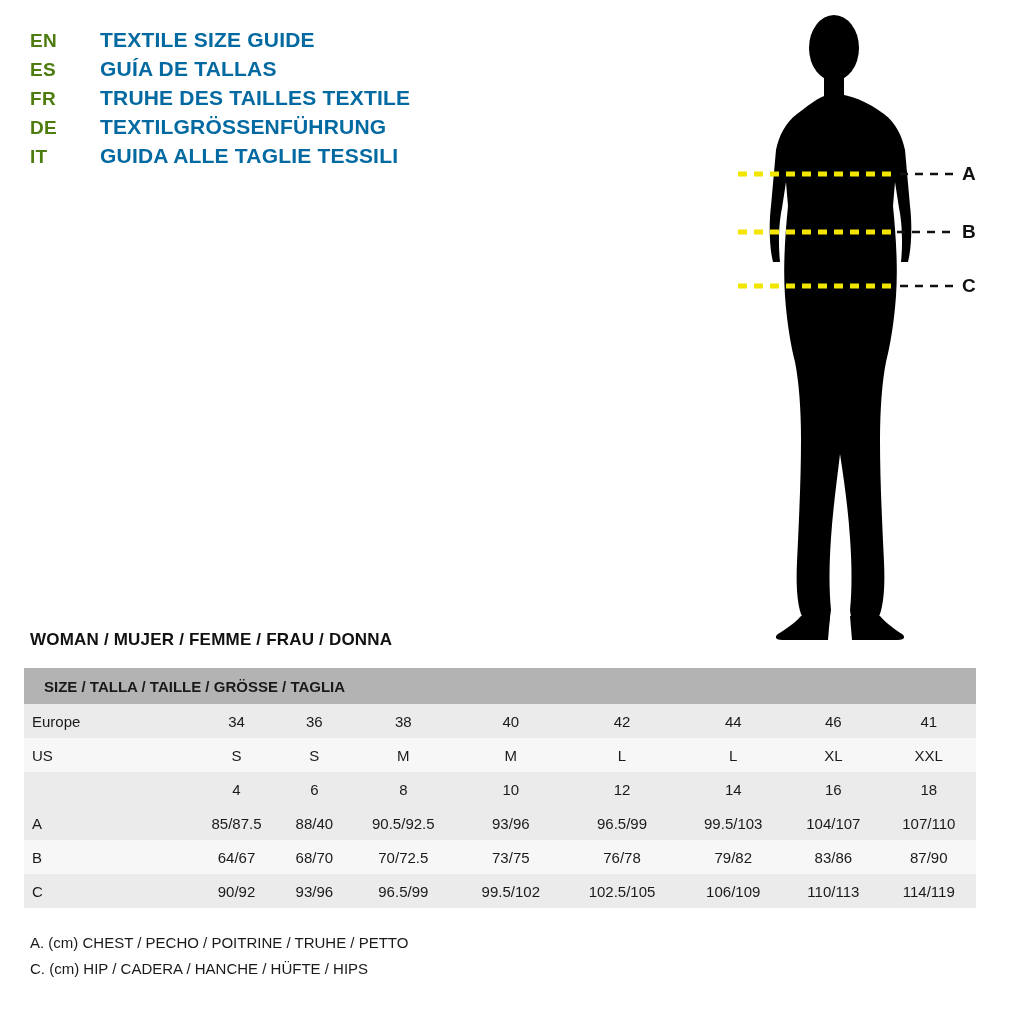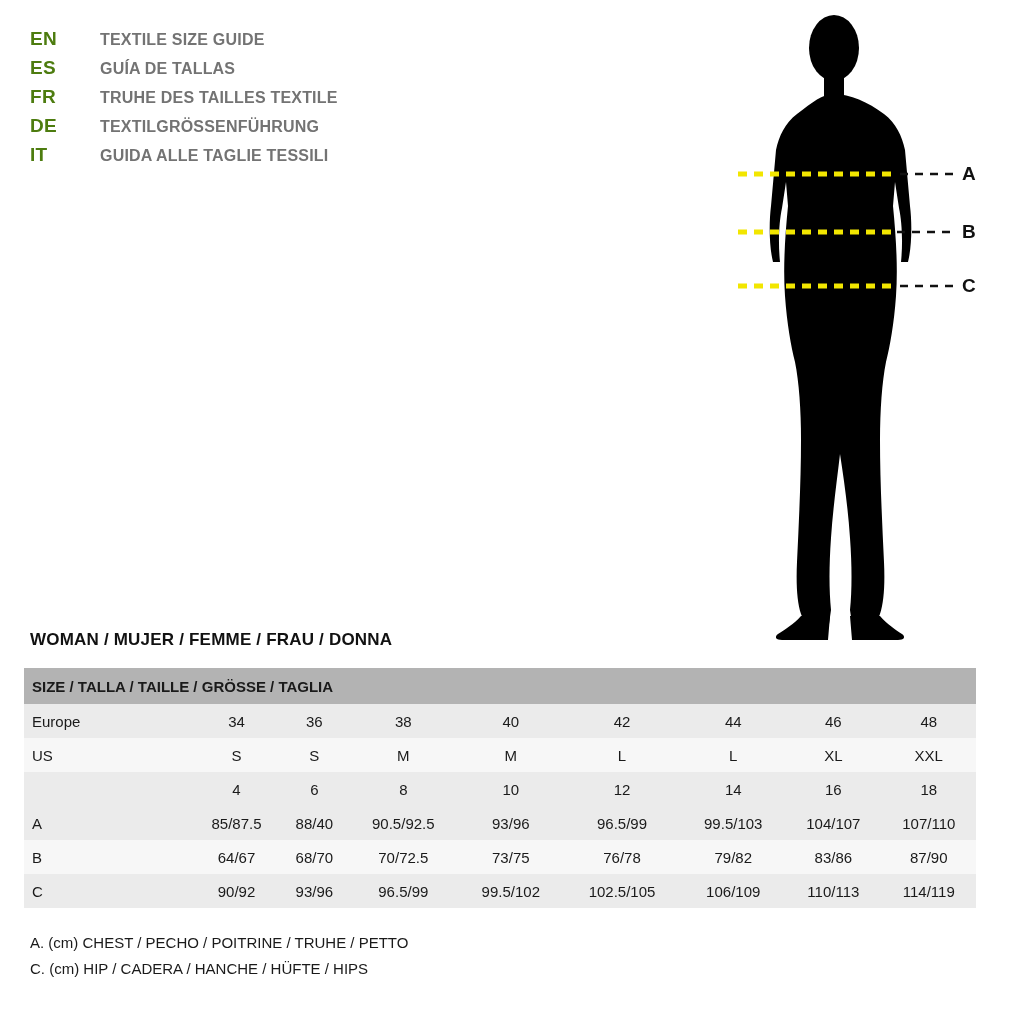--- a/index.html
+++ b/index.html
@@ -29,24 +29,24 @@
     height: 29px;
   }
   .lang-code {
     width: 70px;
     font-size: 19px;
     font-weight: bold;
     letter-spacing: .3px;
     color: #4d7c0f;
   }
   .lang-title {
-    font-size: 16px;
+    font-size: 21px;
     font-weight: bold;
     letter-spacing: .2px;
-    color: #737373;
+    color: #0369a1;
     white-space: nowrap;
   }
 
   
   .figure-wrap {
     position: absolute;
     top: 10px;
     left: 700px;
     width: 320px;
     height: 630px;
@@ -88,21 +88,21 @@
   table.size-table td.rowhead {
     text-align: left;
     padding-left: 8px;
     width: 160px;
     margin-left: 48px;
   }
   tr.header-row td {
     background: #b3b3b3;
     font-weight: bold;
     text-align: left;
-    padding-left: 8px;
+    padding-left: 20px;
     font-size: 15px;
     height: 28px;
   }
   tr.shade-a td { background: #ebebeb; }
   tr.shade-b td { background: #f7f7f7; }
 
   
   .footnotes {
     position: absolute;
     top: 930px;
@@ -217,21 +217,21 @@
 
     <tr class="shade-a">
       <td class="rowhead">Europe</td>
       <td>34</td>
       <td>36</td>
       <td>38</td>
       <td>40</td>
       <td>42</td>
       <td>44</td>
       <td>46</td>
-      <td>48</td>
+      <td>41</td>
     </tr>
 
     <tr class="shade-b">
       <td class="rowhead">US</td>
       <td>S</td>
       <td>S</td>
       <td>M</td>
       <td>M</td>
       <td>L</td>
       <td>L</td>

